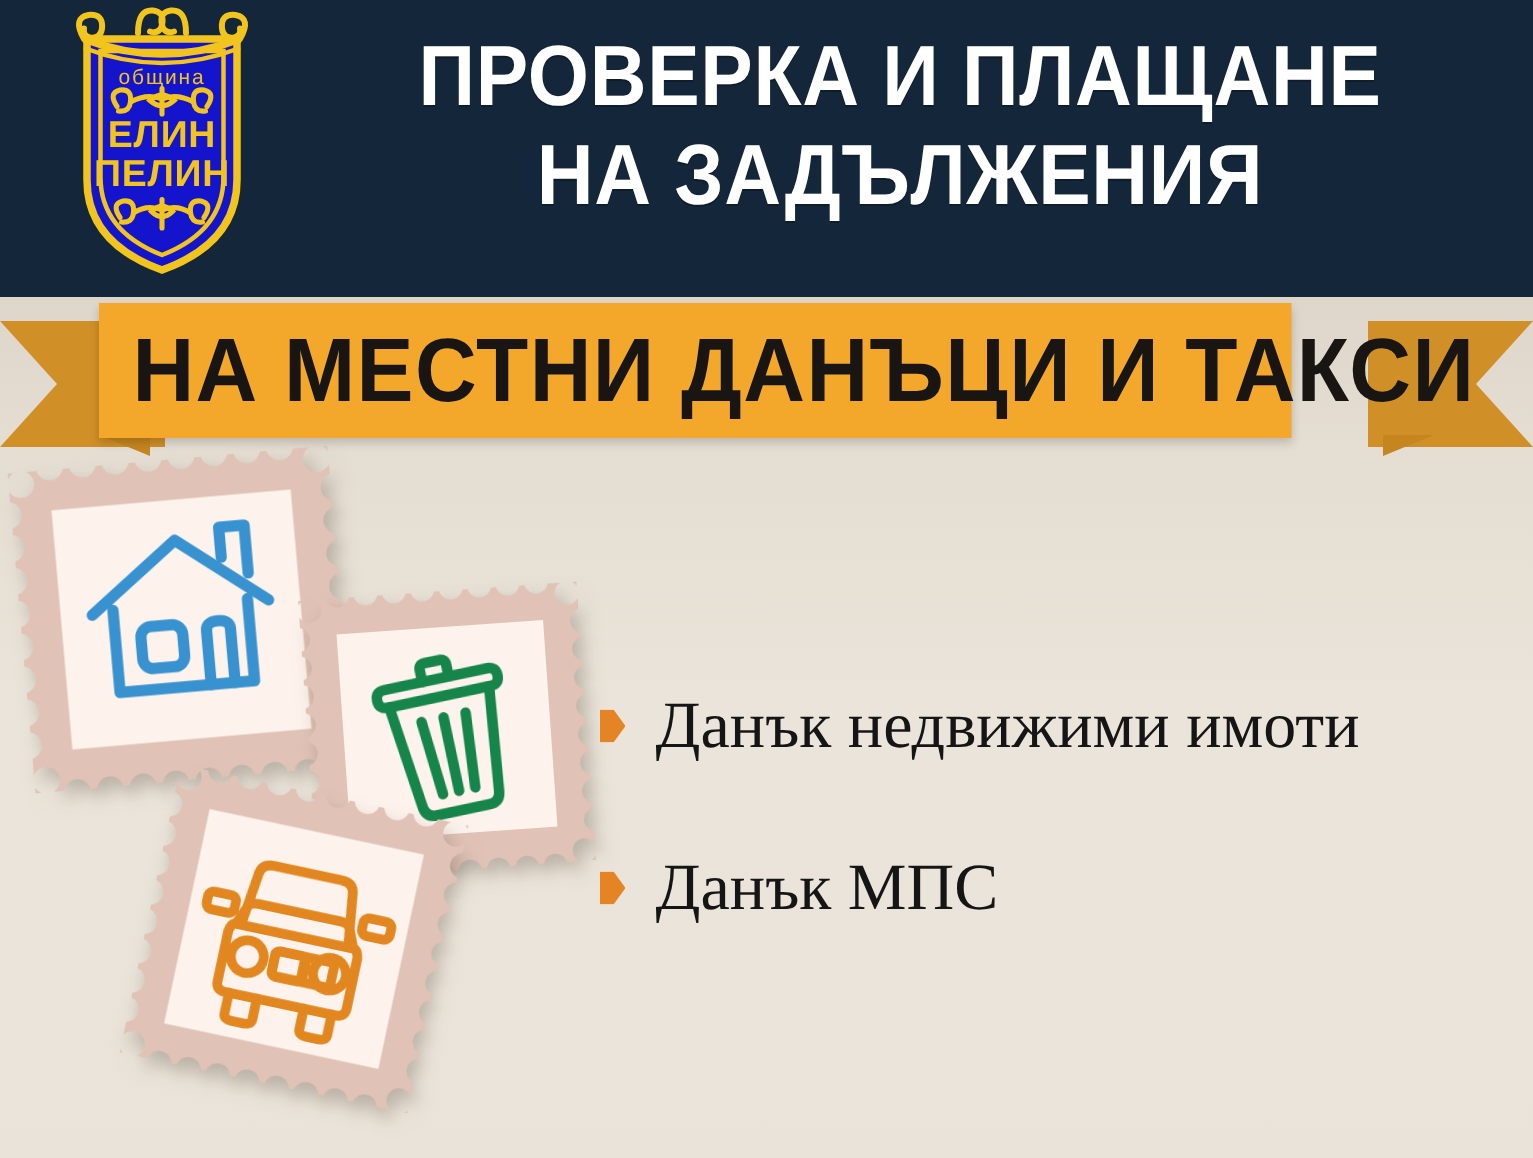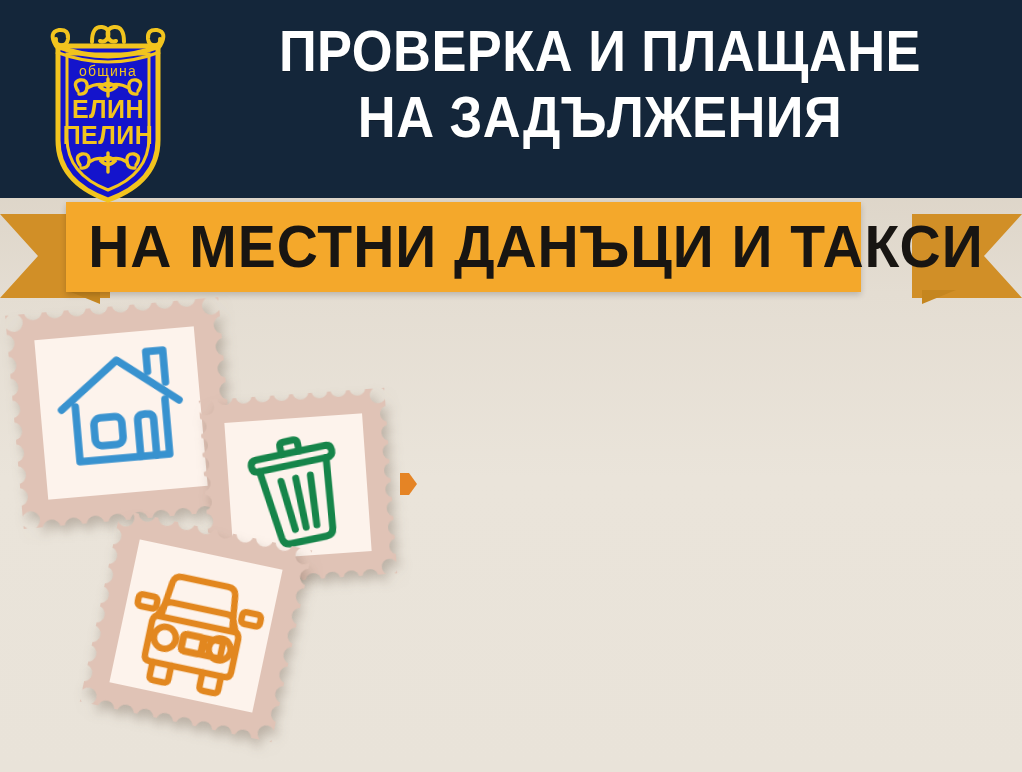--- a/index.html
+++ b/index.html
@@ -44,21 +44,21 @@
     transform-origin: center top;
     text-shadow: 0 1px 0 rgba(0,0,0,0.25);
     z-index: 7;
   }
   .header-title .line { display: block; white-space: nowrap; }
 
   
   .logo {
     position: absolute;
     left: 40px;
-    top: 20px;
+    top: 0;
     width: 136px;
     height: 184px;
     z-index: 8;
   }
   .logo svg { display: block; width: 136px; height: 184px; }
 
   
   .ribbon-tail {
     position: absolute;
     top: 214px;
@@ -409,21 +409,26 @@
         <rect x="88" y="108" width="40" height="17" rx="3"></rect>
 
         <path d="M63 142 L63 156 Q63 160 68 160 L77 160 Q82 160 82 156 L82 142"></path>
         <path d="M114 142 L114 156 Q114 160 119 160 L128 160 Q133 160 133 156 L133 142"></path>
       </g>
     </svg>
   </div>
 
   <div class="tax-list">
 
-
-
     <div class="tax-item">
       <span class="bullet"></span>
+      <span class="tax-label">Данък недвижими имоти</span>
     </div>
 
+
+    <div class="tax-item">
+      <span class="bullet"></span>
+      <span class="tax-label">Данък МПС</span>
+    </div>
+
   </div>
 
 </div>
 
 </body></html>

